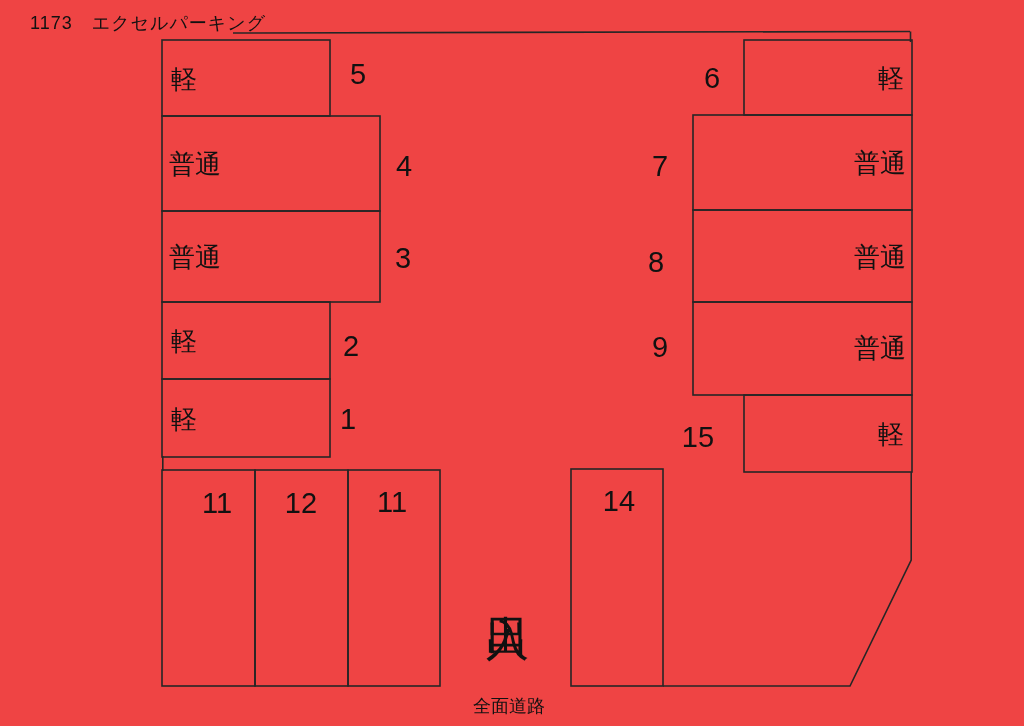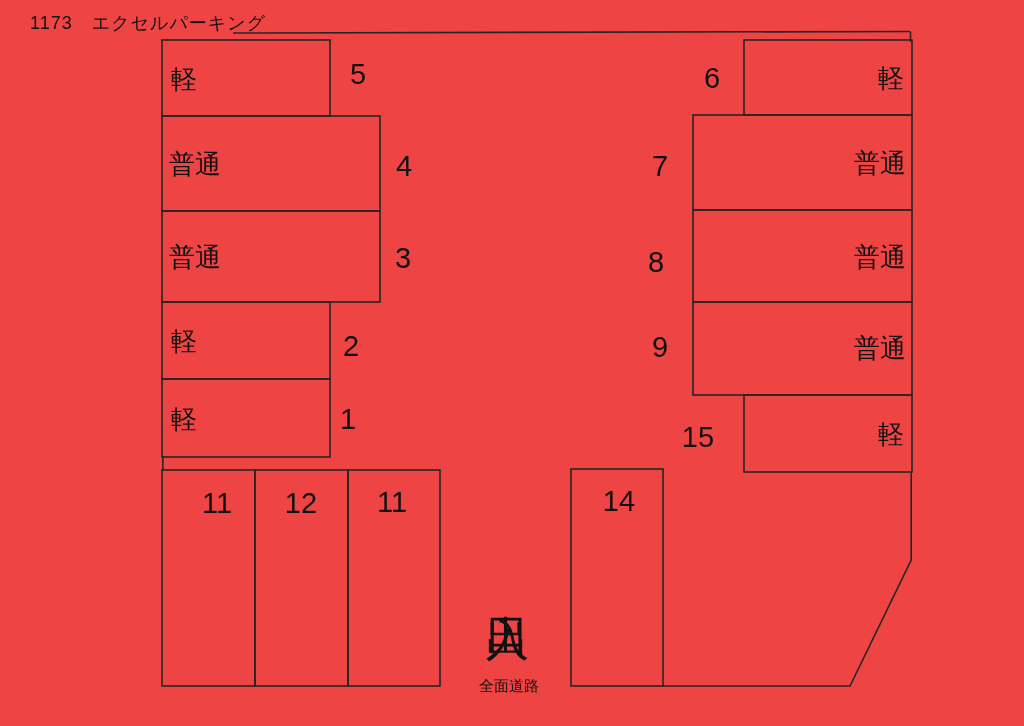--- a/index.html
+++ b/index.html
@@ -59,23 +59,23 @@
     writing-mode: vertical-rl;
     text-orientation: upright;
     font-size: 43px;
     line-height: 1;
     letter-spacing: 3px;
     font-weight: 500;
   }
   .road {
     position: absolute;
     left: 509px;
-    top: 686px;
+    top: 706px;
     transform: translate(-50%, -50%);
-    font-size: 15px;
+    font-size: 18px;
     white-space: nowrap;
   }
 </style>
 </head>
 <body>
 
 <div class="stage">
 
   <div class="title">1173　エクセルパーキング</div>
 

